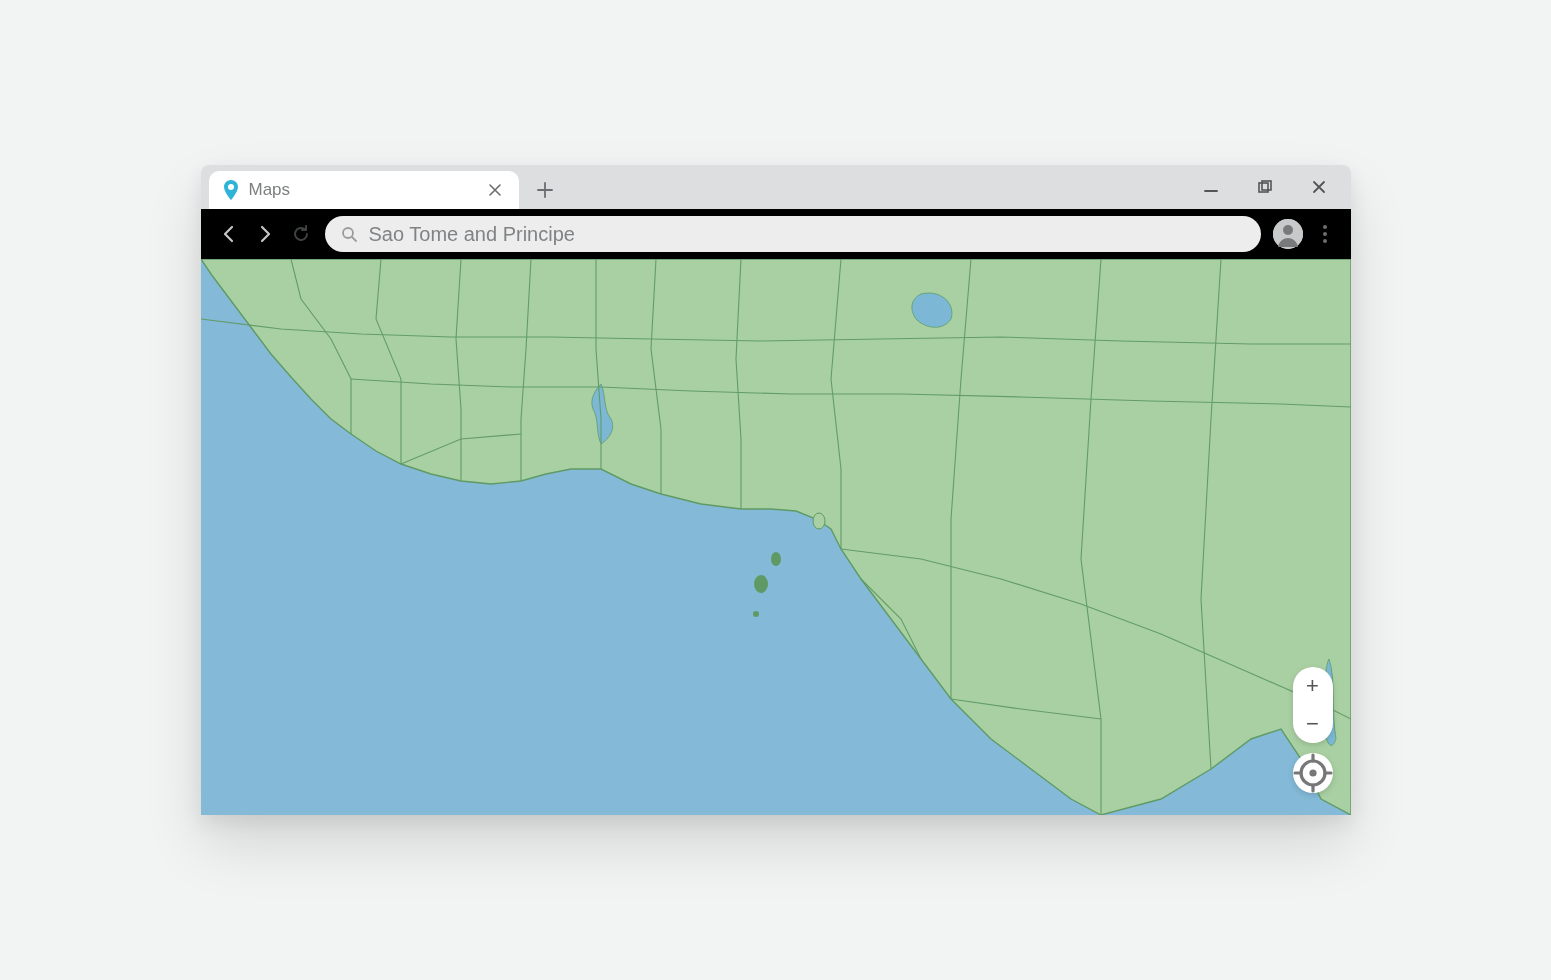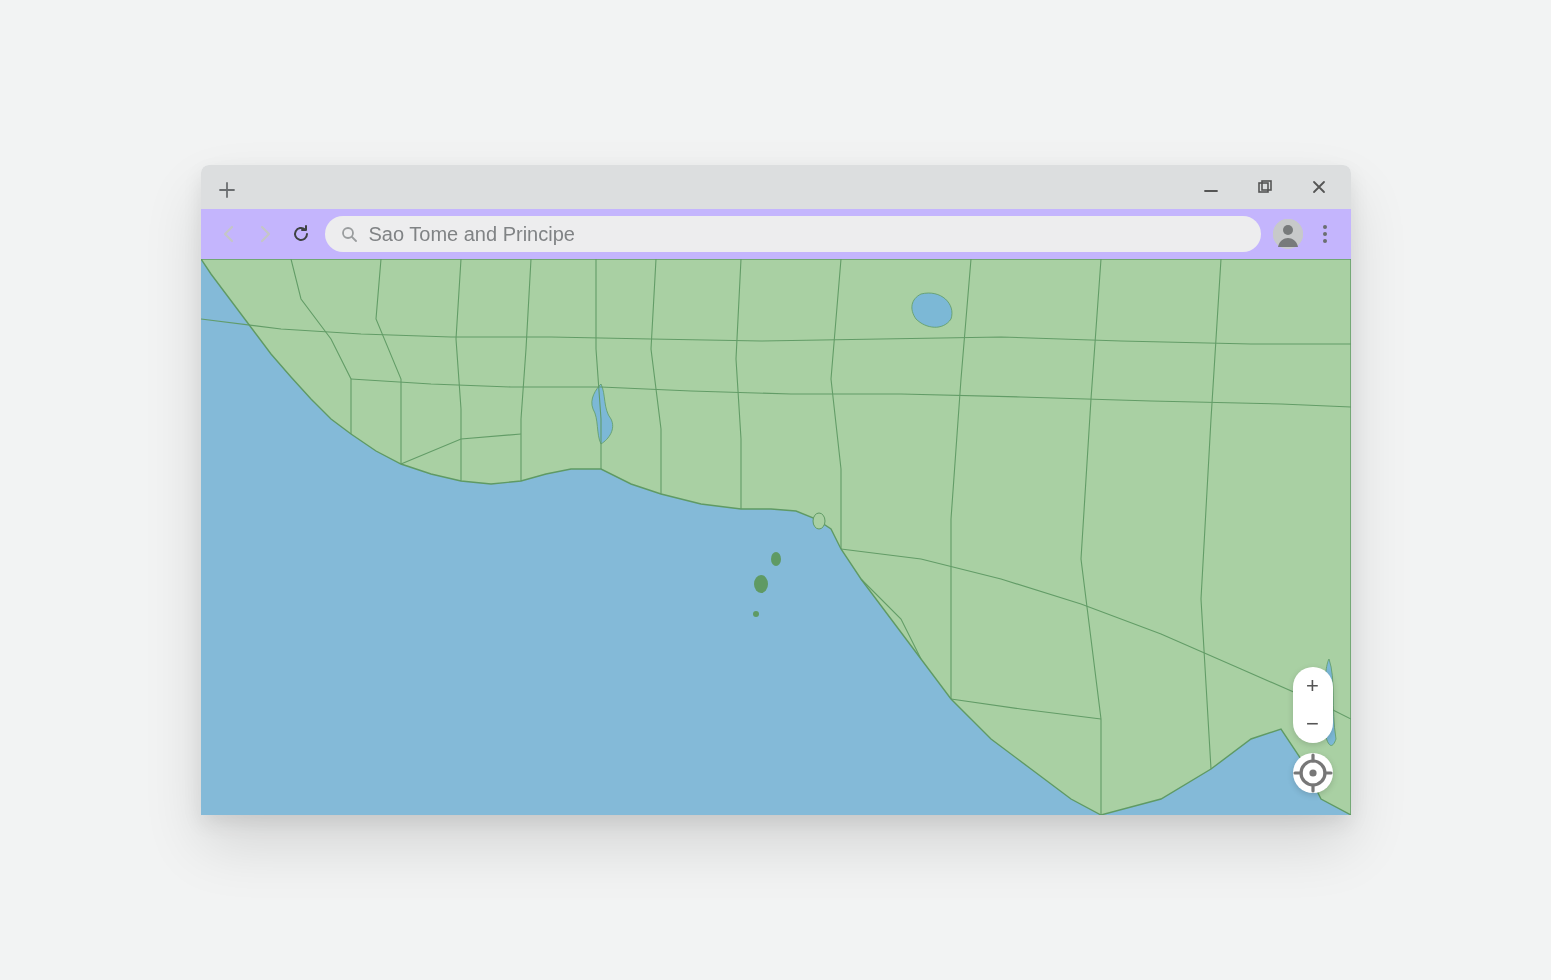--- a/index.html
+++ b/index.html
@@ -58,21 +58,21 @@
   .window-controls {
     position: absolute;
     right: 10px; top: 0; bottom: 0;
     display: flex; align-items: center; gap: 34px;
     padding-right: 12px;
     color: #555;
   }
   .win-btn { width: 20px; height: 20px; display:flex; align-items:center; justify-content:center; cursor:pointer; }
   .toolbar {
     height: 50px;
-    background: #c4b5fd;
+    background: #000000;
     display: flex;
     align-items: center;
     padding: 0 16px;
     gap: 12px;
     justify-content: flex-end;
   }
   .nav-btn {
     width: 24px; height: 24px;
     display:flex; align-items:center; justify-content:center;
     color: #bfc2c3; cursor: pointer;
@@ -138,20 +138,33 @@
     cursor:pointer;
   }
   .pin-icon svg, .tab-close svg, .new-tab svg, .win-btn svg, .nav-btn svg, .search-icon svg, .avatar svg, .locate-btn svg { display:block; }
 </style>
 </head>
 <body>
 
 <div class="browser-window">
 
   <div class="tab-bar">
+    <div class="tab">
+      <span class="pin-icon">
+        <svg width="16" height="20" viewBox="0 0 16 20">
+            <path d="M8 0C4 0 1 3 1 7c0 5 7 13 7 13s7-8 7-13c0-4-3-7-7-7zm0 10a3 3 0 110-6 3 3 0 010 6z" fill="#2fb4d8"></path>
+          </svg>
+      </span>
+      <span class="tab-title">Maps</span>
+      <span class="tab-close">
+        <svg width="12" height="12" viewBox="0 0 12 12">
+            <path d="M1 1l10 10M11 1L1 11" stroke="#6b6e70" stroke-width="1.6" stroke-linecap="round"></path>
+          </svg>
+      </span>
+    </div>
     <span class="new-tab">
       <svg width="16" height="16" viewBox="0 0 16 16">
           <path d="M8 1v14M1 8h14" stroke="#6b6e70" stroke-width="1.8" stroke-linecap="round"></path>
         </svg>
     </span>
     <div class="window-controls">
       <span class="win-btn">
         <svg width="16" height="16" viewBox="0 0 16 16">
             <path d="M2 12h12" stroke="#555" stroke-width="1.8" stroke-linecap="round"></path>
           </svg>

